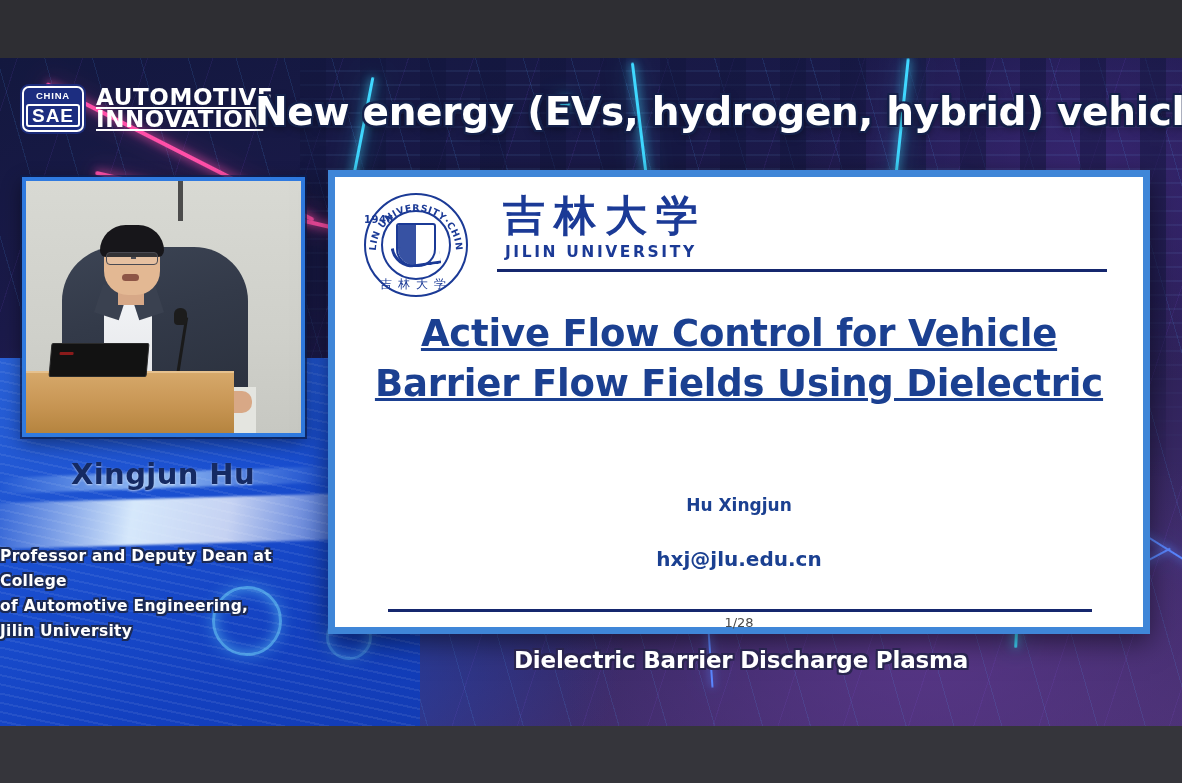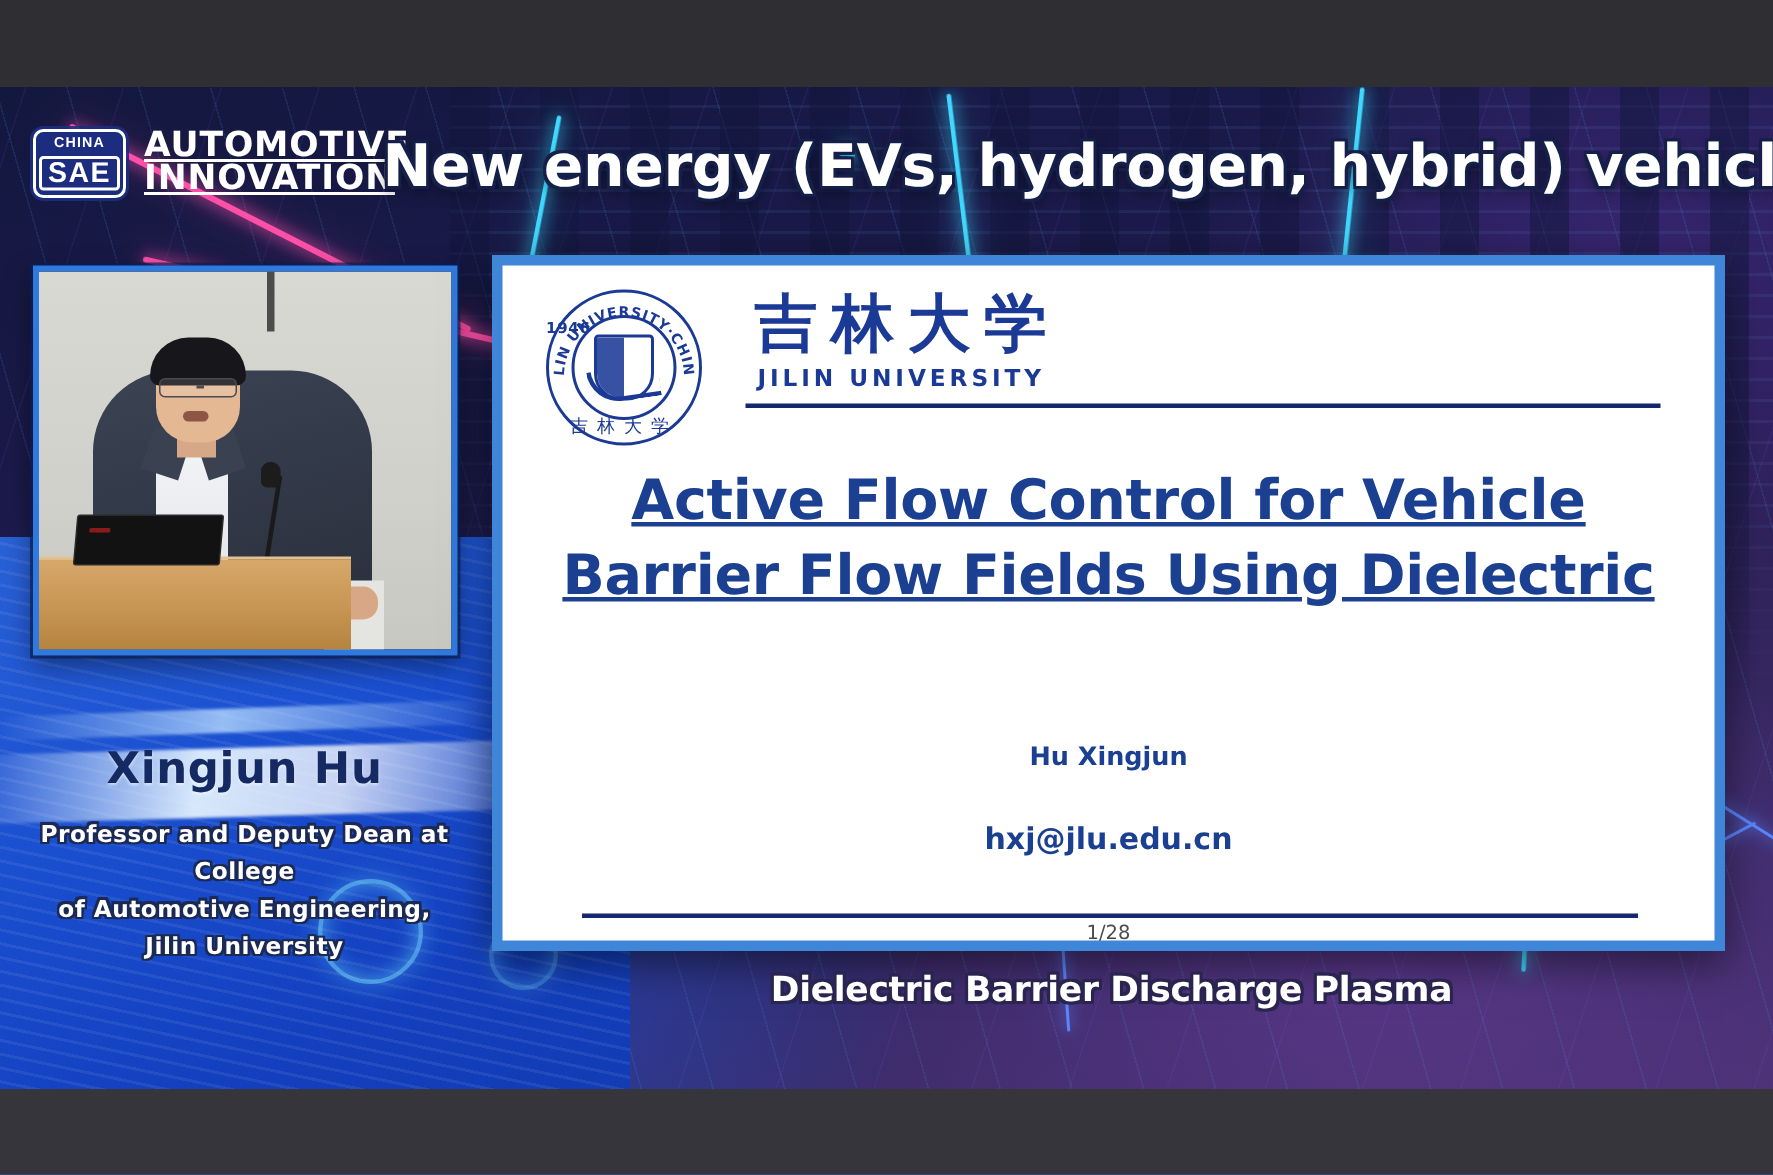--- a/index.html
+++ b/index.html
@@ -3,21 +3,21 @@
 <meta charset="utf-8">
 <style>
   * { box-sizing: border-box; margin: 0; padding: 0; }
   html, body {
     width: 1182px; height: 783px;
     background: #2b2b30;
     font-family: "Liberation Sans", sans-serif;
     overflow: hidden;
   }
 
-  #stage { position: relative; width: 1182px; height: 783px; background: #3b82f6; }
+  #stage { position: relative; width: 1182px; height: 783px; background: #ef4444; }
 
   
   .bar-top { position: absolute; left: 0; top: 0; width: 1182px; height: 58px; background: #2e2e33; }
   .bar-bottom { position: absolute; left: 0; top: 726px; width: 1182px; height: 57px; background: #35353b; }
 
   
   .bg {
     position: absolute; left: 0; top: 58px; width: 1182px; height: 668px;
     overflow: hidden;
     background:
@@ -161,27 +161,27 @@
   .glasses {
     position: absolute; left: 80px; bottom: 168px; width: 52px; height: 13px;
     border: 1.6px solid #4a4a52; border-radius: 4px;
     background: rgba(255,255,255,.12);
   }
   .glasses::before { content:""; position:absolute; left:24px; top:4px; width:5px; height:1.6px; background:#4a4a52; }
   .mouth { position: absolute; left: 96px; bottom: 152px; width: 17px; height: 7px; background: #8d5546; border-radius: 4px; }
   .hand { position: absolute; left: 196px; bottom: 20px; width: 30px; height: 22px; background: #d8a886; border-radius: 10px; }
 
   .speaker-name {
-    position: absolute; left: 0px; top: 495px; width: 326px; text-align: center;
+    position: absolute; left: 0px; top: 457px; width: 326px; text-align: center;
     color: #152a63; font-size: 29px; font-weight: 800; letter-spacing: .4px;
     font-family: "DejaVu Sans", sans-serif;
     text-shadow: 0 1px 2px rgba(255,255,255,.55);
   }
   .speaker-role {
-    position: absolute; left: 0px; top: 544px; width: 326px; text-align: center;
+    position: absolute; left: 0px; top: 544px; width: 326px; text-align: left;
     color: #ffffff; font-size: 15.5px; font-weight: 700; line-height: 25px;
     letter-spacing: .3px;
     font-family: "DejaVu Sans", sans-serif;
     text-shadow:
       -1.6px -1.6px 0 #1b2a55, 1.6px -1.6px 0 #1b2a55, -1.6px 1.6px 0 #1b2a55, 1.6px 1.6px 0 #1b2a55,
       0 -1.6px 0 #1b2a55, 0 1.6px 0 #1b2a55, -1.6px 0 0 #1b2a55, 1.6px 0 0 #1b2a55;
   }
 
   
   .slide-wrap {

